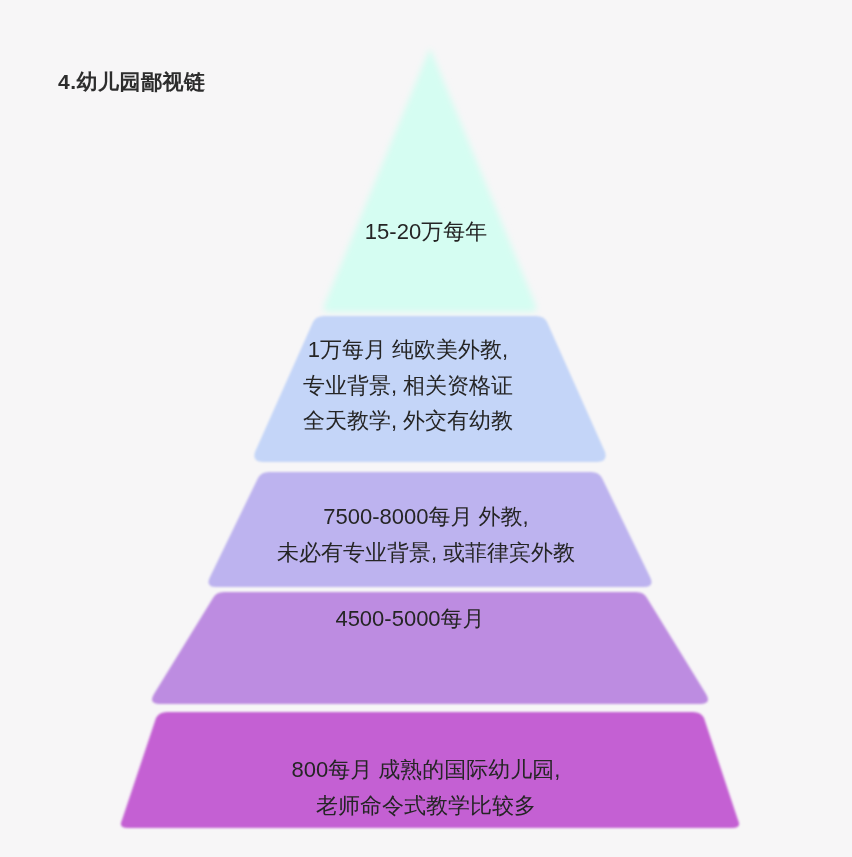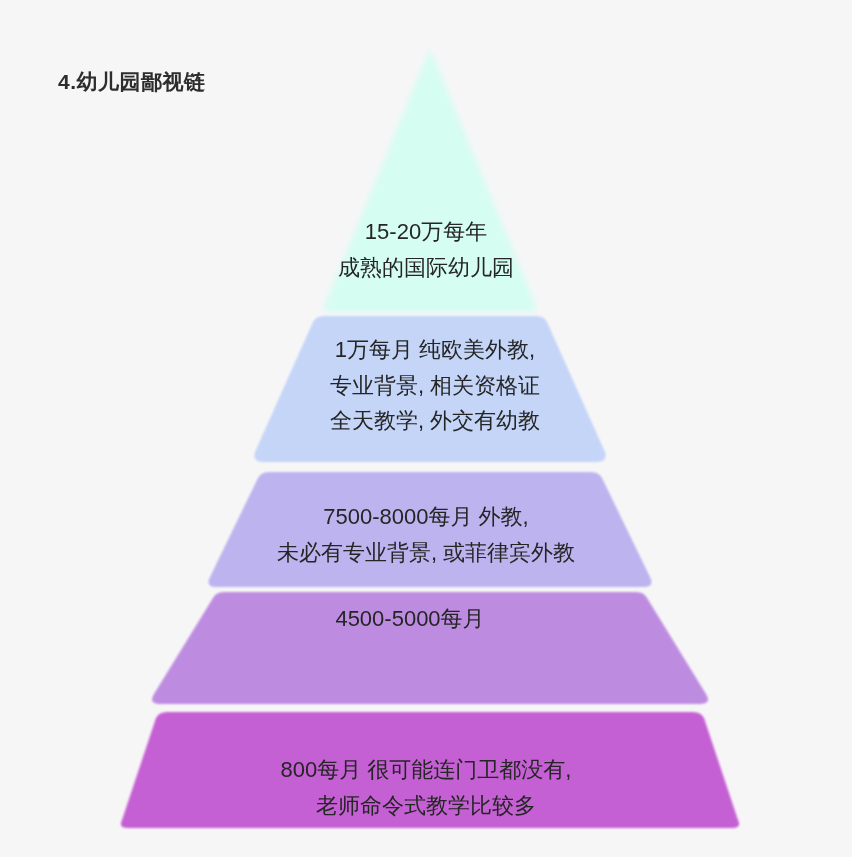--- a/index.html
+++ b/index.html
@@ -44,21 +44,21 @@
     color: #252525;
     font-size: 22px;
     line-height: 1.62;
     white-space: nowrap;
     pointer-events: none;
   }
   .tier-line {
     display: block;
   }
   #tier-label-0 { left: 296px; top: 214px; width: 260px; }
-  #tier-label-1 { left: 275px; top: 332px; width: 320px; }
+  #tier-label-1 { left: 248px; top: 332px; width: 320px; }
   #tier-label-2 { left: 216px; top: 483px; width: 420px; margin-top: 16px; }
   #tier-label-3 { left: 160px; top: 601px; width: 500px; }
   #tier-label-4 { left: 146px; top: 752px; width: 560px; }
 </style>
 </head>
 <body style="background: rgb(247, 246, 247);">
 
 <div id="canvas" style="background: rgb(247, 246, 247);">
 
   <div id="page-title">4.幼儿园鄙视链</div>
@@ -83,36 +83,35 @@
 
     <path id="shape-tier-3" d="M 213 598 Q 216 592 224 592 L 636 592 Q 644 592 647 598
              L 706 694 Q 712 704 700 704 L 160 704 Q 148 704 154 694 Z" fill="#bd8ce1" filter="url(#soft-edge)"></path>
 
     <path id="shape-tier-4" d="M 156 718 Q 159 712 167 712 L 693 712 Q 701 712 704 718
              L 738 820 Q 742 828 732 828 L 128 828 Q 118 828 122 820 Z" fill="#c460d3" filter="url(#soft-edge)"></path>
   </svg>
 
   <div class="tier-label" id="tier-label-0" style="color: rgb(37, 37, 37);">
     <span class="tier-line">15-20万每年</span>
-    <span class="tier-line">成熟的国际幼儿园</span>
   </div>
 
   <div class="tier-label" id="tier-label-1" style="color: rgb(37, 37, 37);">
     <span class="tier-line">1万每月  纯欧美外教,</span>
     <span class="tier-line">专业背景, 相关资格证</span>
     <span class="tier-line">全天教学, 外交有幼教</span>
   </div>
 
   <div class="tier-label" id="tier-label-2" style="color: rgb(37, 37, 37);">
     <span class="tier-line">7500-8000每月 外教,</span>
     <span class="tier-line">未必有专业背景, 或菲律宾外教</span>
   </div>
 
   <div class="tier-label" id="tier-label-3" style="color: rgb(37, 37, 37);">
     <span class="tier-line">4500-5000每月</span>
   </div>
 
   <div class="tier-label" id="tier-label-4" style="color: rgb(37, 37, 37);">
-    <span class="tier-line">800每月 很可能连门卫都没有,</span>
+    <span class="tier-line">800每月 成熟的国际幼儿园,</span>
     <span class="tier-line">老师命令式教学比较多</span>
   </div>
 
 </div>
 
 </body></html>

